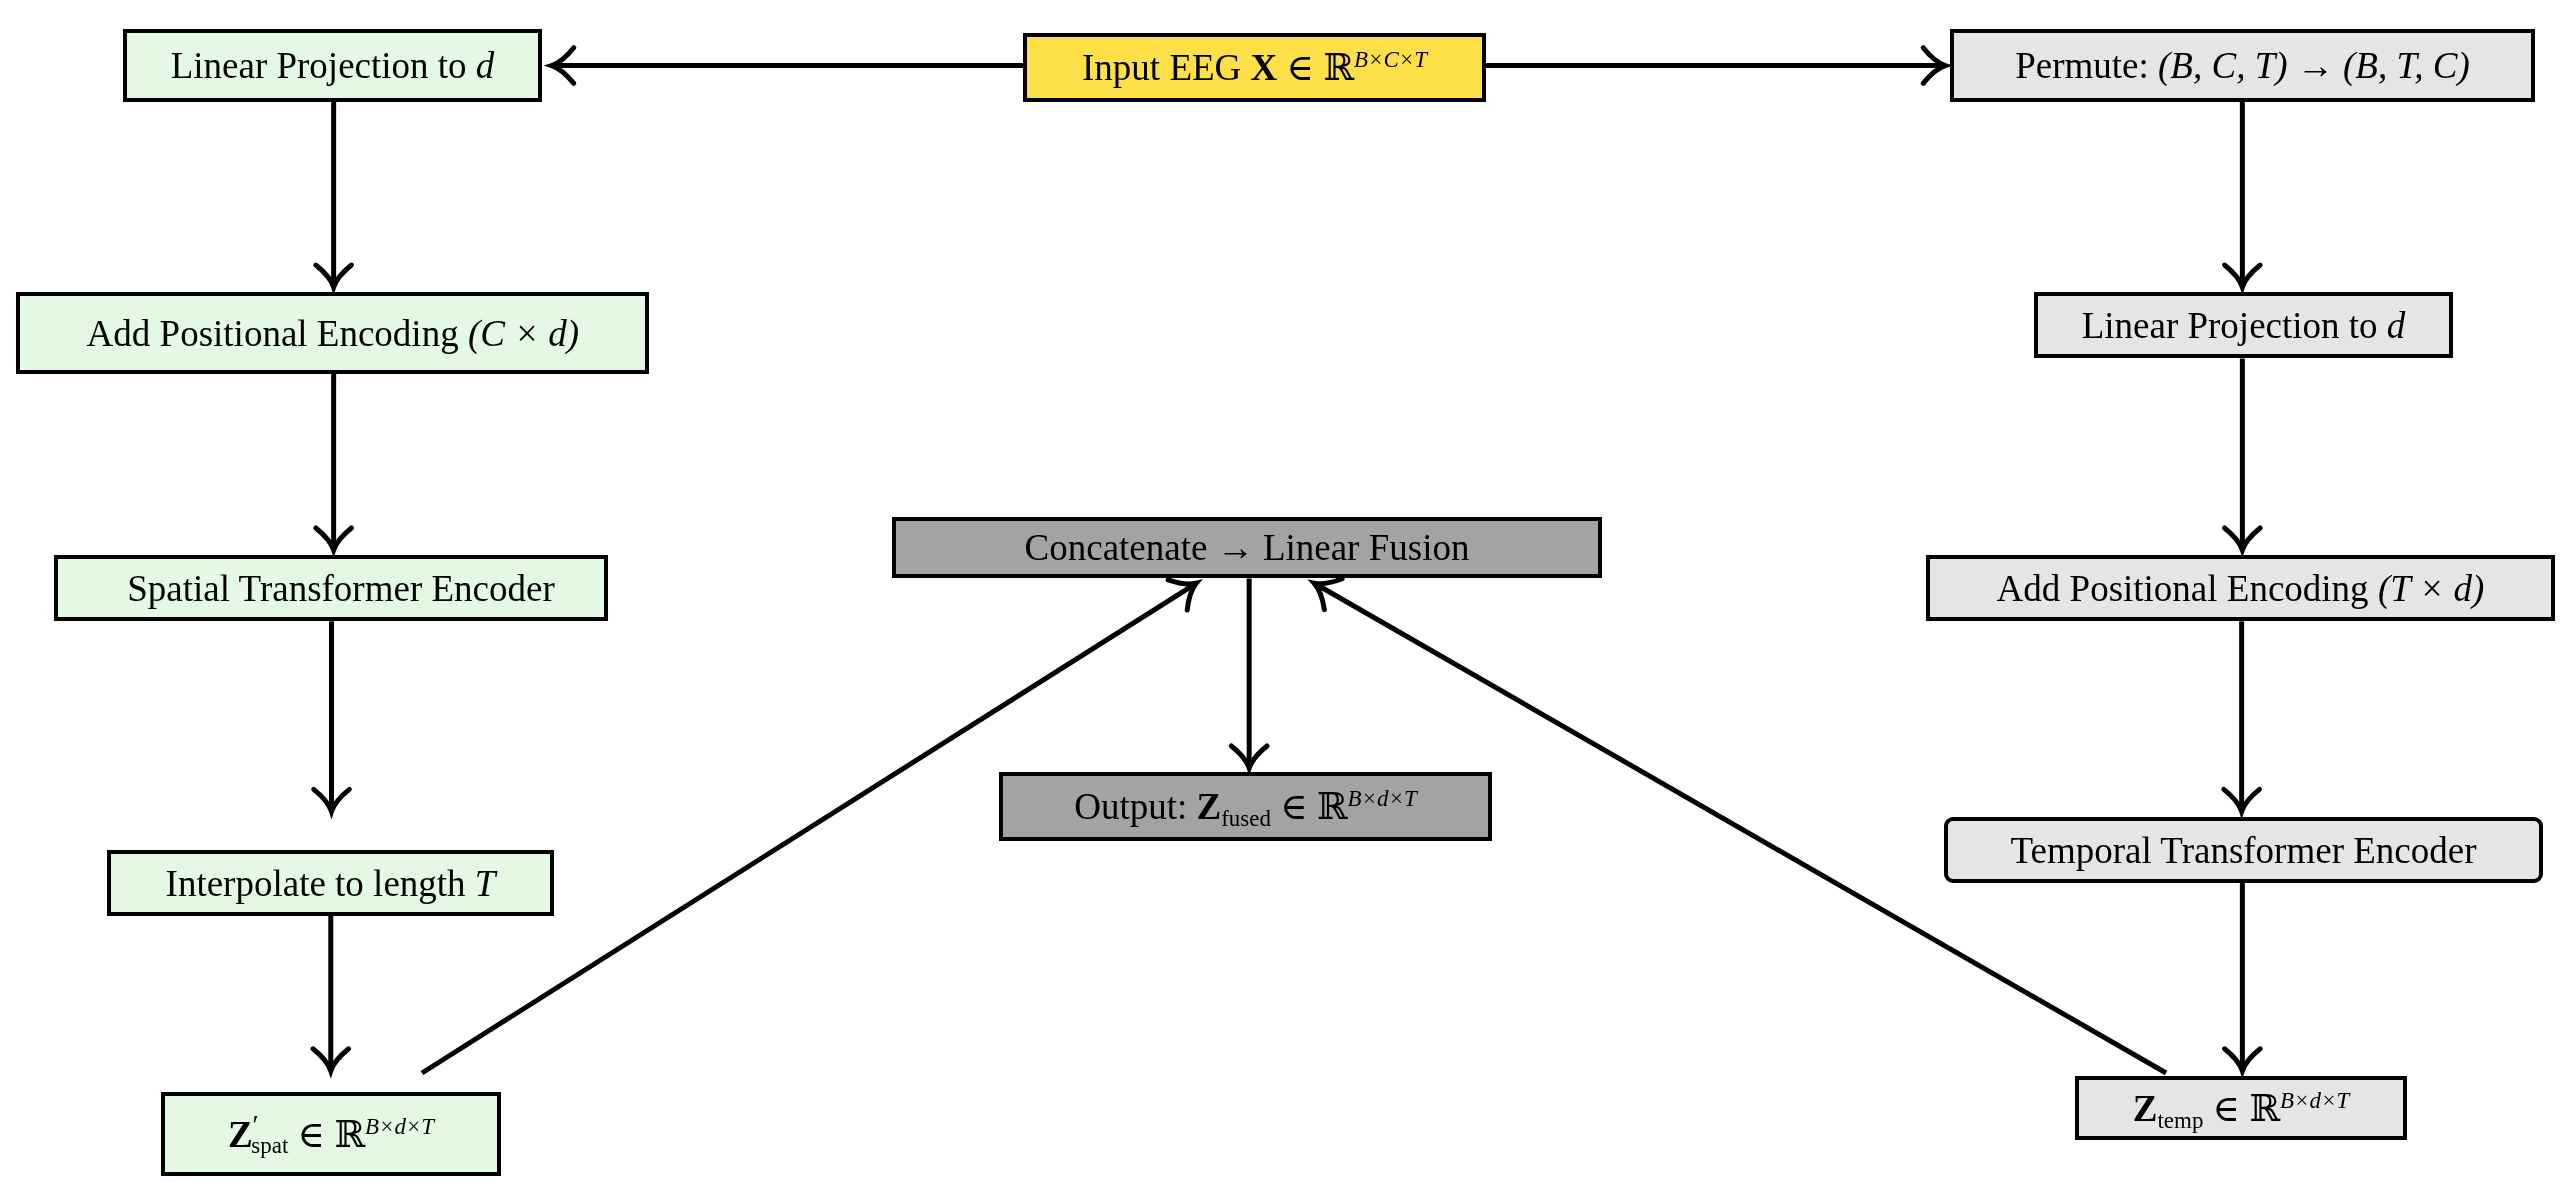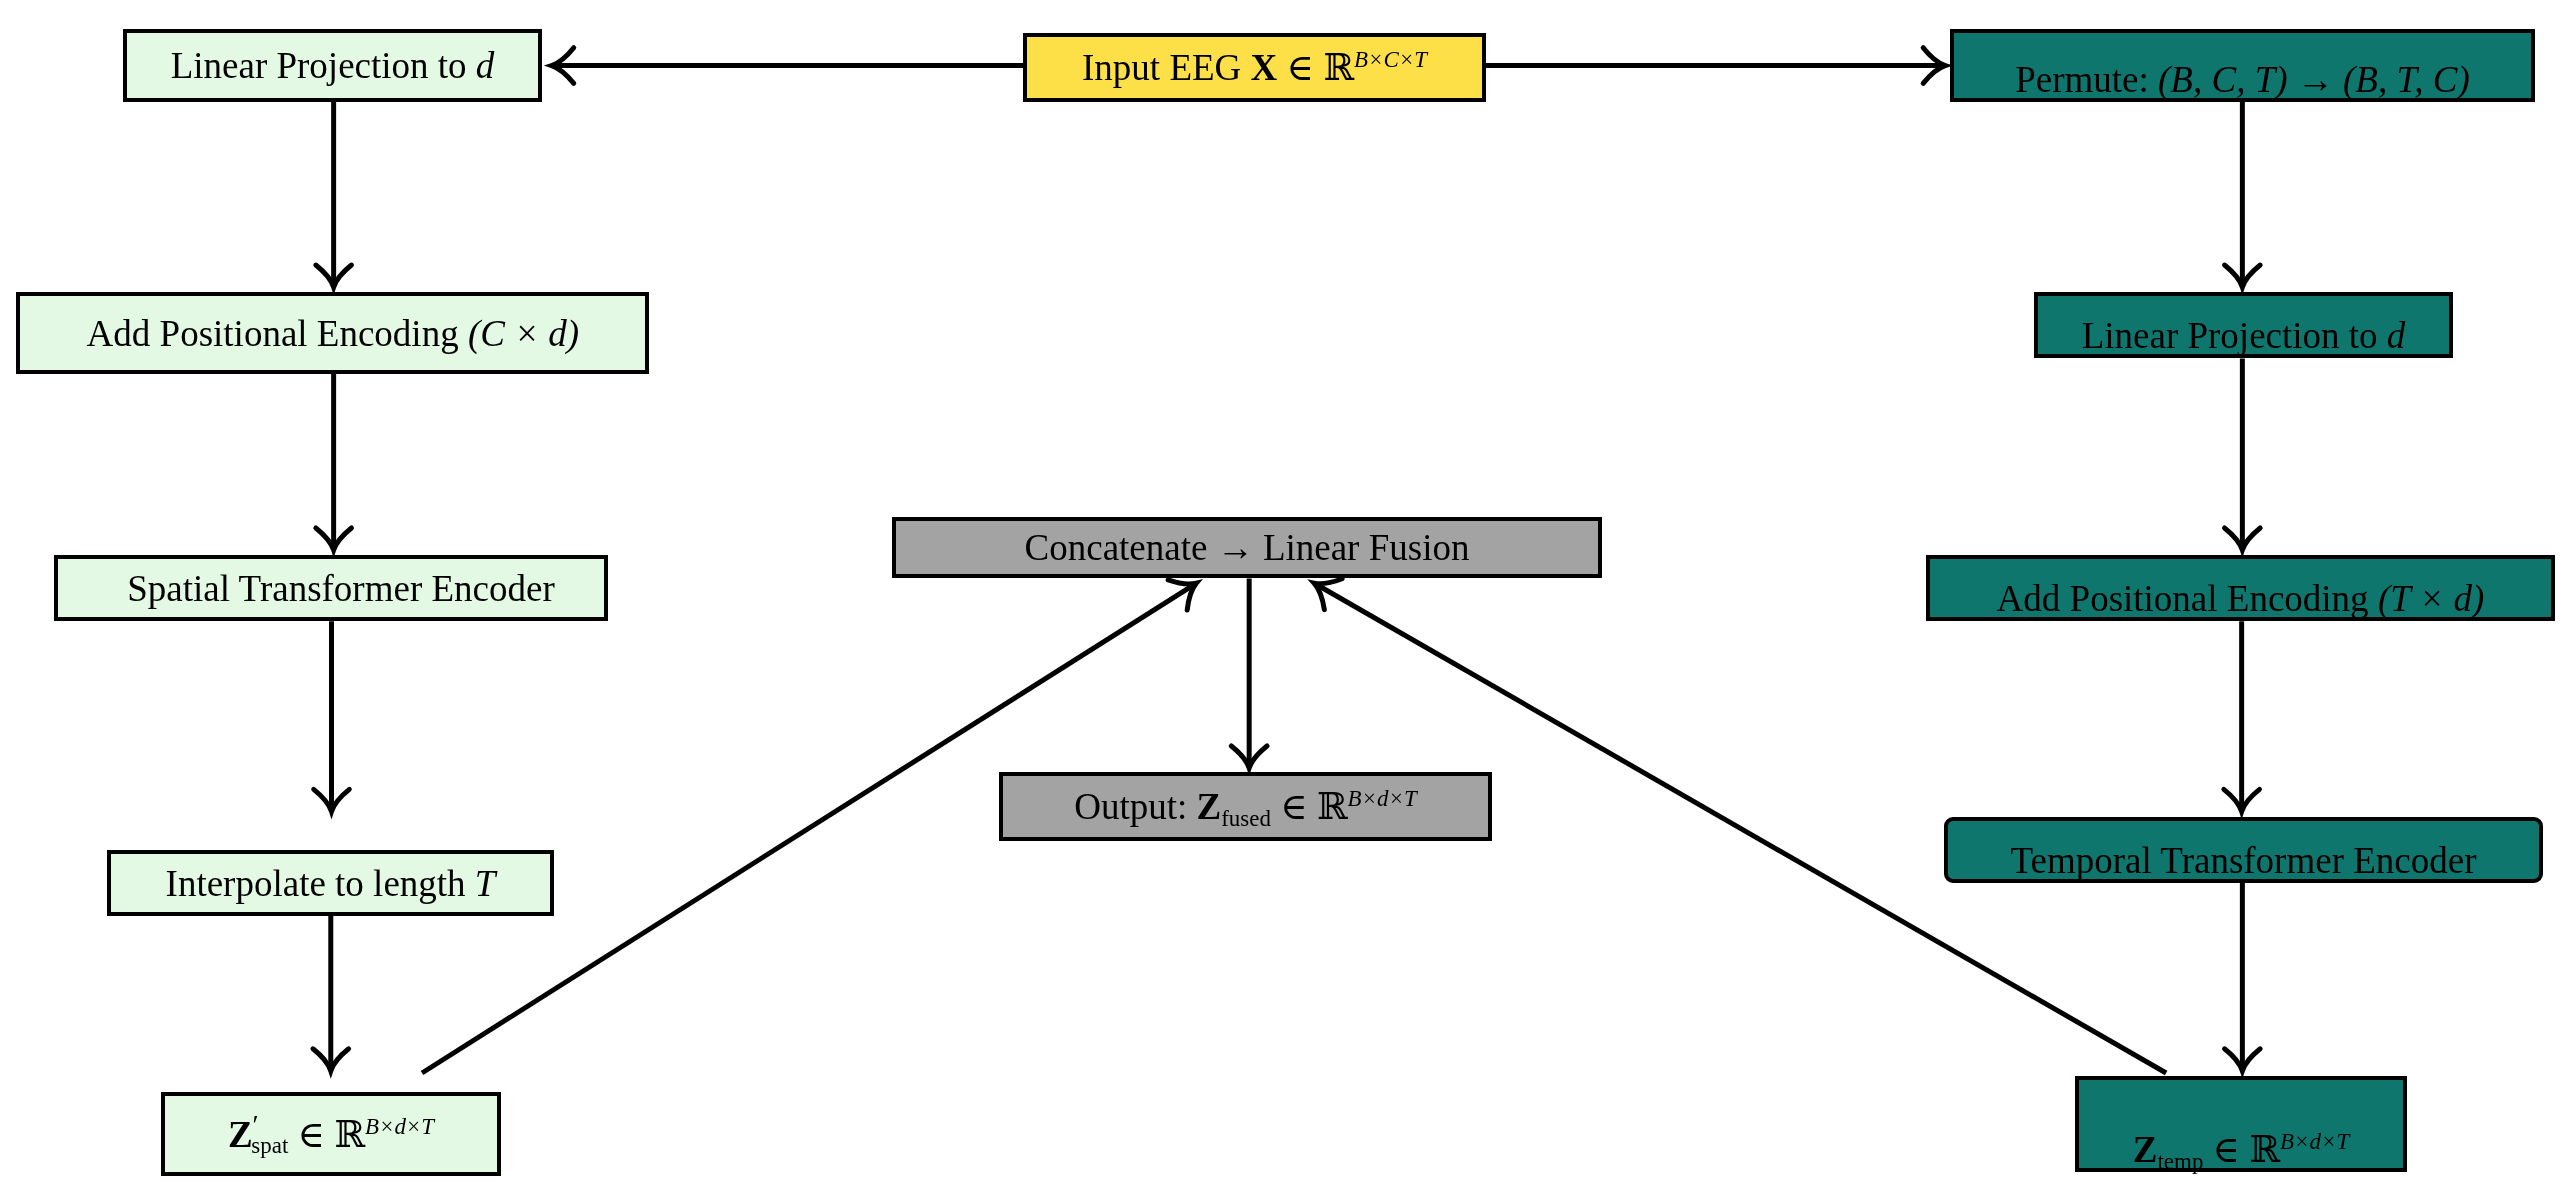--- a/index.html
+++ b/index.html
@@ -30,21 +30,21 @@
     display: flex;
     align-items: center;
     justify-content: center;
     white-space: nowrap;
     font-size: 37px;
     line-height: 1;
     z-index: 2;
   }
   .fill-input    { background: #fde047; }
   .fill-spatial  { background: #e4f9e4; }
-  .fill-temporal { background: #0f766e; align-items: flex-end; }
+  .fill-temporal { background: #e5e5e5; }
   .fill-fusion   { background: #a3a3a3; }
 
   .it  { font-style: italic; }
   .vec { font-weight: bold; font-style: normal; }
   sup.dim {
     font-size: 0.62em;
     font-style: italic;
     vertical-align: super;
     line-height: 0;
   }
@@ -123,21 +123,21 @@
   </div>
 
   <div class="node fill-temporal" style="left:1926px; top:555px; width:629px; height:66px;">
     <span><span>Add Positional Encoding </span><span class="it">(T × d)</span></span>
   </div>
 
   <div class="node fill-temporal" style="left:1944px; top:817px; width:599px; height:66px;border-radius:9px;">
     <span>Temporal Transformer Encoder</span>
   </div>
 
-  <div class="node fill-temporal" style="left:2075px; top:1076px; width:332px; height:96px;">
+  <div class="node fill-temporal" style="left:2075px; top:1076px; width:332px; height:64px;">
     <span><span class="vec">Z</span><sub class="lbl">temp</sub><span> ∈ ℝ</span><sup class="dim">B×d×T</sup></span>
   </div>
 
   <div class="node fill-fusion" style="left:892px; top:517px; width:710px; height:61px;">
     <span>Concatenate → Linear Fusion</span>
   </div>
 
   <div class="node fill-fusion" style="left:999px; top:772px; width:493px; height:69px;">
     <span><span>Output: </span><span class="vec">Z</span><sub class="lbl">fused</sub><span> ∈ ℝ</span><sup class="dim">B×d×T</sup></span>
   </div>

